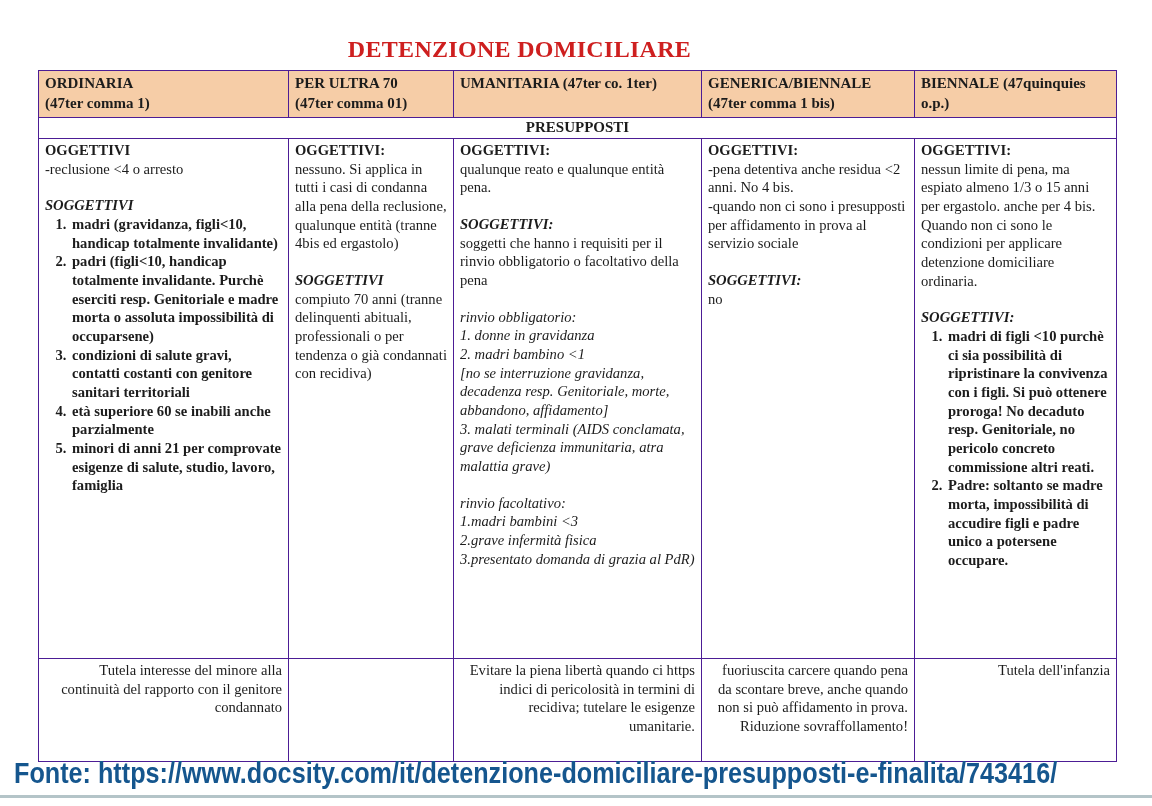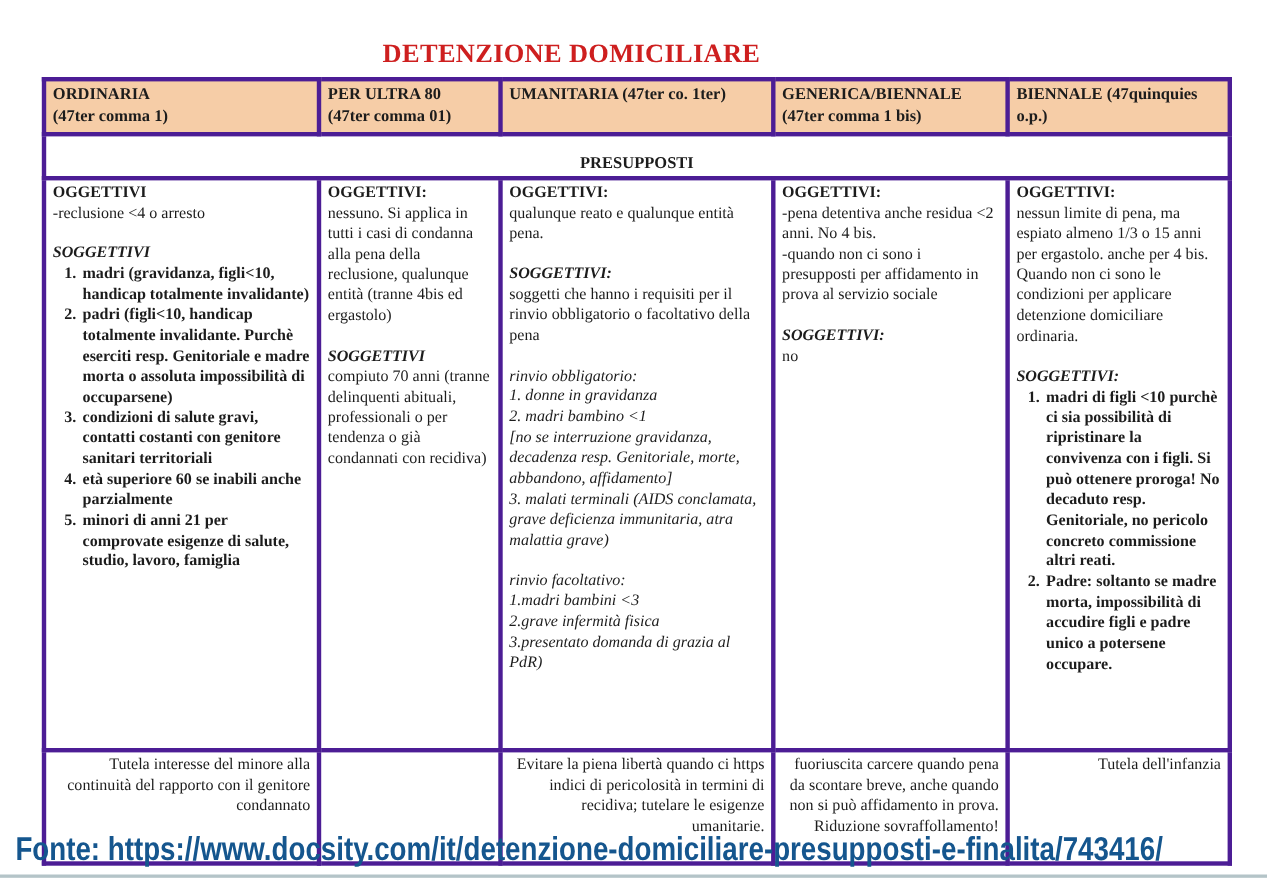--- a/index.html
+++ b/index.html
@@ -12,30 +12,30 @@
     position:absolute; left:0; top:36px; width:1039px;
     text-align:center; font-weight:bold; font-size:24px;
     color:#ce1f1f; letter-spacing:0.3px;
   }
   table.main {
     position:absolute; left:38px; top:70px; width:1078px;
     border-collapse:collapse; table-layout:fixed;
   }
   col.c1{width:250px;} col.c2{width:165px;} col.c3{width:248px;} col.c4{width:213px;} col.c5{width:202px;}
   th, td {
-    border:4px solid #4c1d95; vertical-align:top; text-align:left;
+    border:1px solid #4c1d95; vertical-align:top; text-align:left;
     padding:2px 6px 4px 6px; font-size:14.6px; line-height:1.28;margin-left:13px;
   }
   th {
     background:#f6cda7; font-weight:bold; font-size:15px; line-height:1.3;
     white-space:pre-line; height:42px; padding-top:3px;
   }
   tr.presupposti td {
     text-align:center; font-weight:bold; font-size:15px;
-    padding:16px 0 2px 0; height:20px; line-height:1.2;
+    padding:0 0 2px 0; height:20px; line-height:1.2;
   }
   tr.body-row td { height:520px; }
   tr.finalita-row td { height:103px;text-align:right; }
   .label { font-weight:bold; }
   .cell-text { white-space:pre-line; }
   .gap { margin-top:18px;font-style:italic; }
   ol { margin:0; padding-left:25px; list-style:decimal; }
   ol li { padding-left:2px;font-weight:bold; }
   .footer {
     position:absolute; left:14px; top:756px; white-space:nowrap;
@@ -59,21 +59,21 @@
       <col class="c2">
       <col class="c3">
       <col class="c4">
       <col class="c5">
     </colgroup>
 
   <tbody>
       <tr>
     <th>ORDINARIA
 (47ter comma 1)</th>
-    <th>PER ULTRA 80
+    <th>PER ULTRA 70
 (47ter comma 01)</th>
     <th>UMANITARIA  (47ter co. 1ter)</th>
     <th>GENERICA/BIENNALE
 (47ter comma 1 bis)</th>
     <th>BIENNALE (47quinquies o.p.)</th>
   </tr>
 
   <tr class="presupposti">
     <td colspan="5">PRESUPPOSTI</td>
   </tr>

